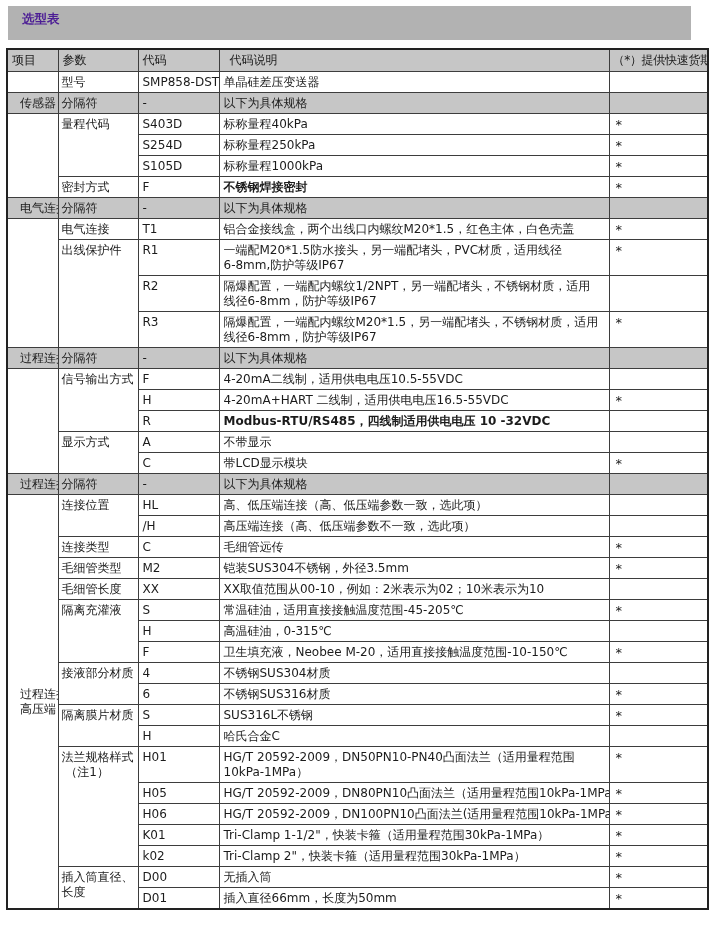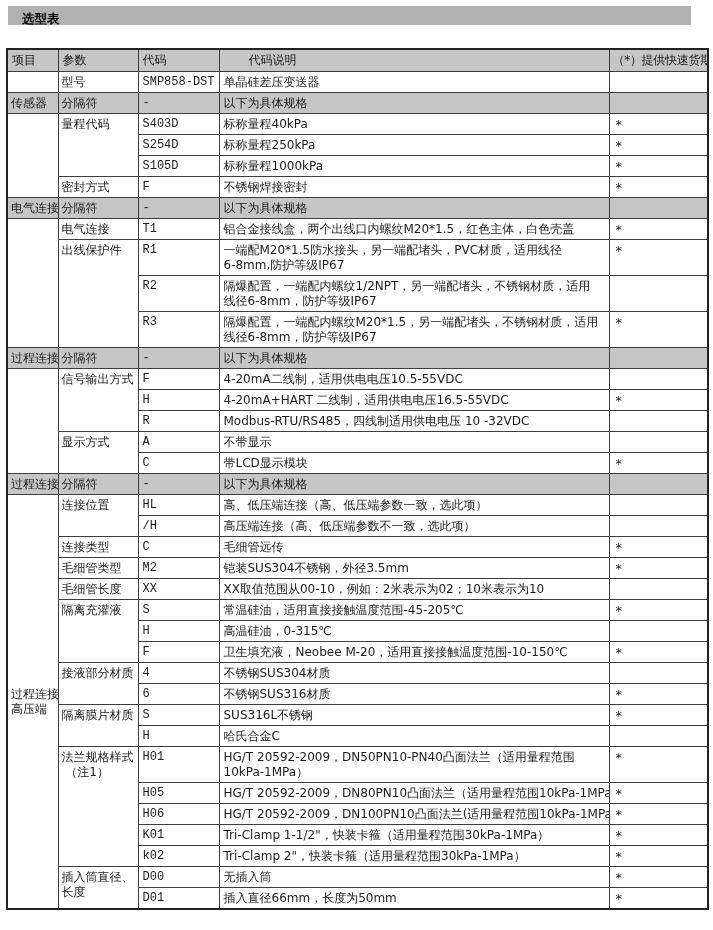--- a/index.html
+++ b/index.html
@@ -2,23 +2,23 @@
 <html style="--title-bg: #b2b2b2; --row-gray: #c6c6c6; --border: #3d3d3d; --border-dark: #222222;"><head>
 <meta charset="utf-8">
 <style>
   html, body { margin: 0; padding: 0; }
   body {
     width: 713px; height: 930px; background: #ffffff; overflow: hidden;
     font-family: "DejaVu Sans", "Liberation Sans", sans-serif;
     color: #1b1b1b; position: relative;
   }
   .title-bar {
-    position: absolute; left: 8px; top: 6px; width: 669px; height: 19px;
+    position: absolute; left: 8px; top: 6px; width: 669px; height: 34px;
     background: var(--title-bg, #b2b2b2);
-    color: #000000; font-weight: bold; font-size: 12.5px; line-height: 25px;
+    color: #4c1d95; font-weight: bold; font-size: 12.5px; line-height: 25px;
     padding-left: 14px;
   }
   table.sel-table {
     position: absolute; left: 6px; top: 48px; width: 701px;
     border-collapse: collapse; table-layout: fixed;
     font-size: 12px;
     border: 2px solid var(--border-dark, #222222);
   }
   th, td {
     border: 1px solid var(--border, #3d3d3d);
@@ -27,28 +27,28 @@
     vertical-align: top;
     overflow: hidden;
     text-align: left;
     font-weight: normal;
   }
   thead th {
     background: var(--row-gray, #c5c5c5);
     height: 16px;
     white-space: nowrap;
   }
-  th.c-desc-h { padding-left: 29px; margin-top: 20px; }
+  th.c-desc-h { padding-left: 10px; margin-top: 20px; }
   th.c-fast-h { padding-left: 3px; padding-right: 4px; letter-spacing: -0.3px; }
   tr.sep td { background: var(--row-gray, #c5c5c5); }
-  td.c-item  { vertical-align: middle; white-space: pre; padding-left: 3px; padding-right: 1px; }
+  td.c-item  { vertical-align: middle; white-space: pre; padding-left: 12px; padding-right: 1px; }
   td.c-param { white-space: pre; padding-left: 3px; padding-right: 1px; margin-top: 48px; }
-  td.c-code  { white-space: pre; font-family: Liberation Mono, monospace; }
+  td.c-code  { white-space: pre; }
   td.c-desc  { white-space: pre; }
-  td.bold    { font-weight: normal; margin-top: 7px; }
+  td.bold    { font-weight: bold; margin-top: 7px; }
   td.c-fast  { font-size: 13px; padding-left: 6px; }
 </style>
 </head>
 <body>
 
 <div class="title-bar">选型表</div>
 
 <table class="sel-table">
   <colgroup>
     <col style="width:51px">

